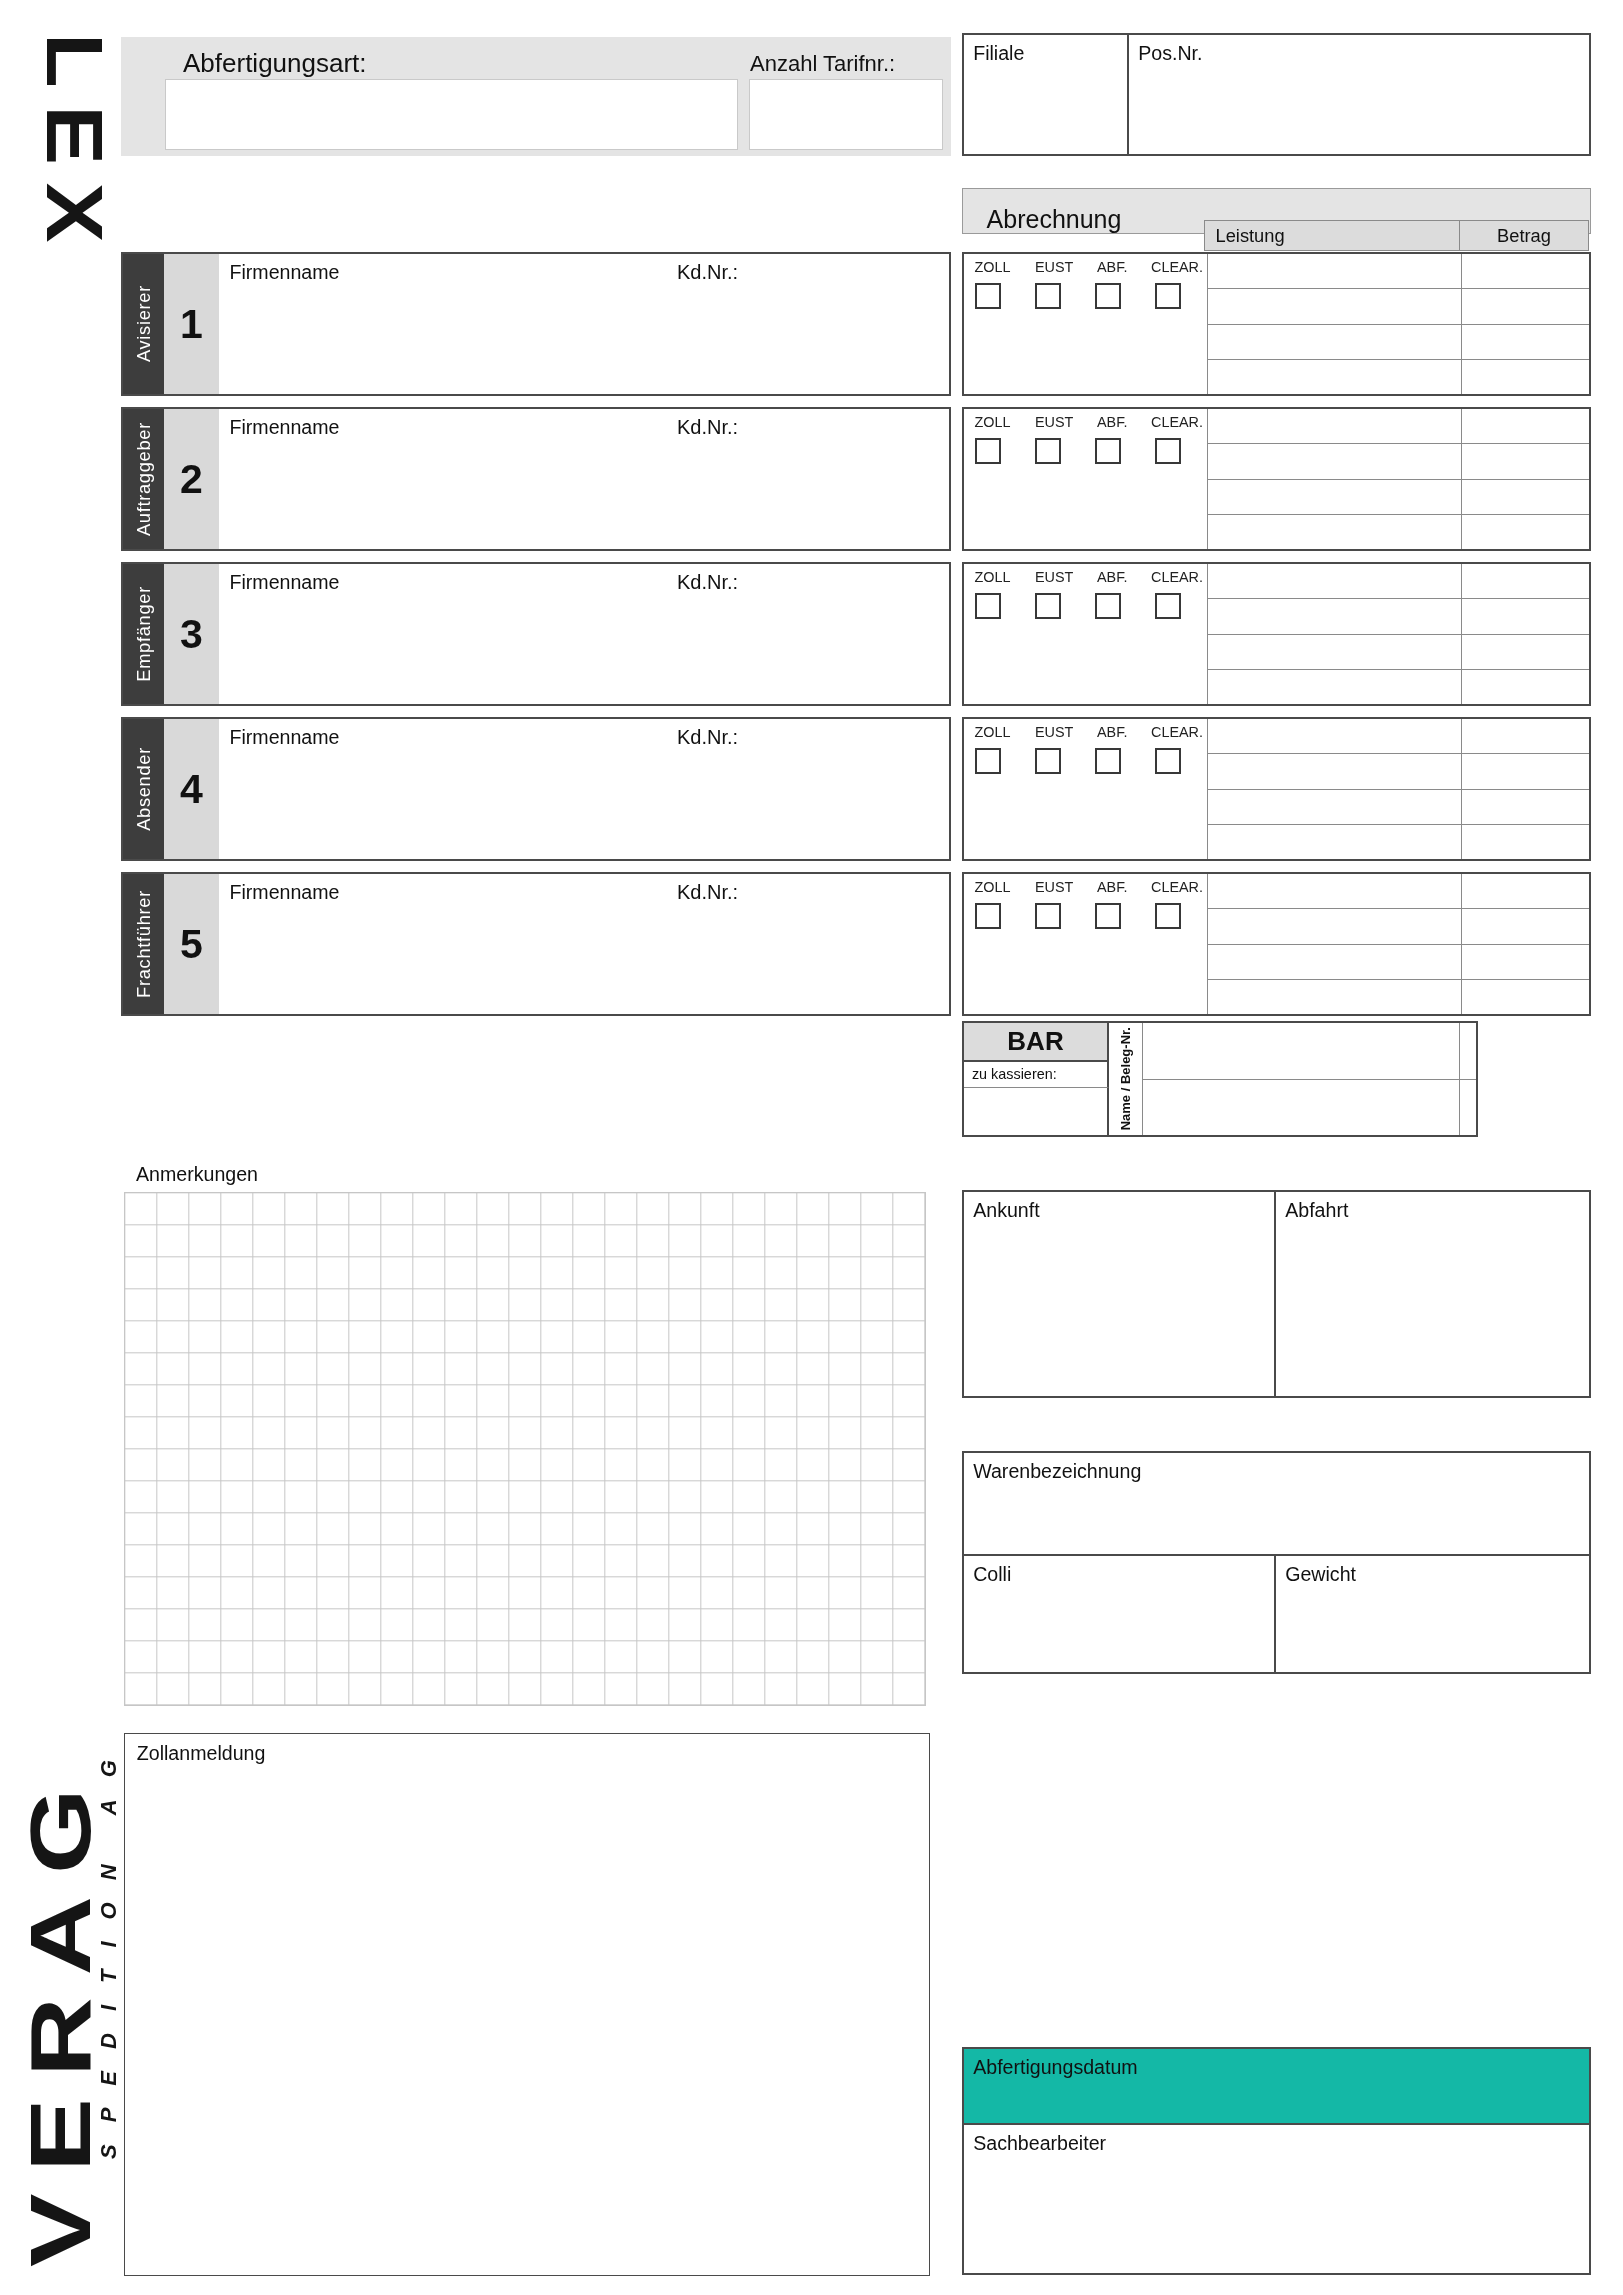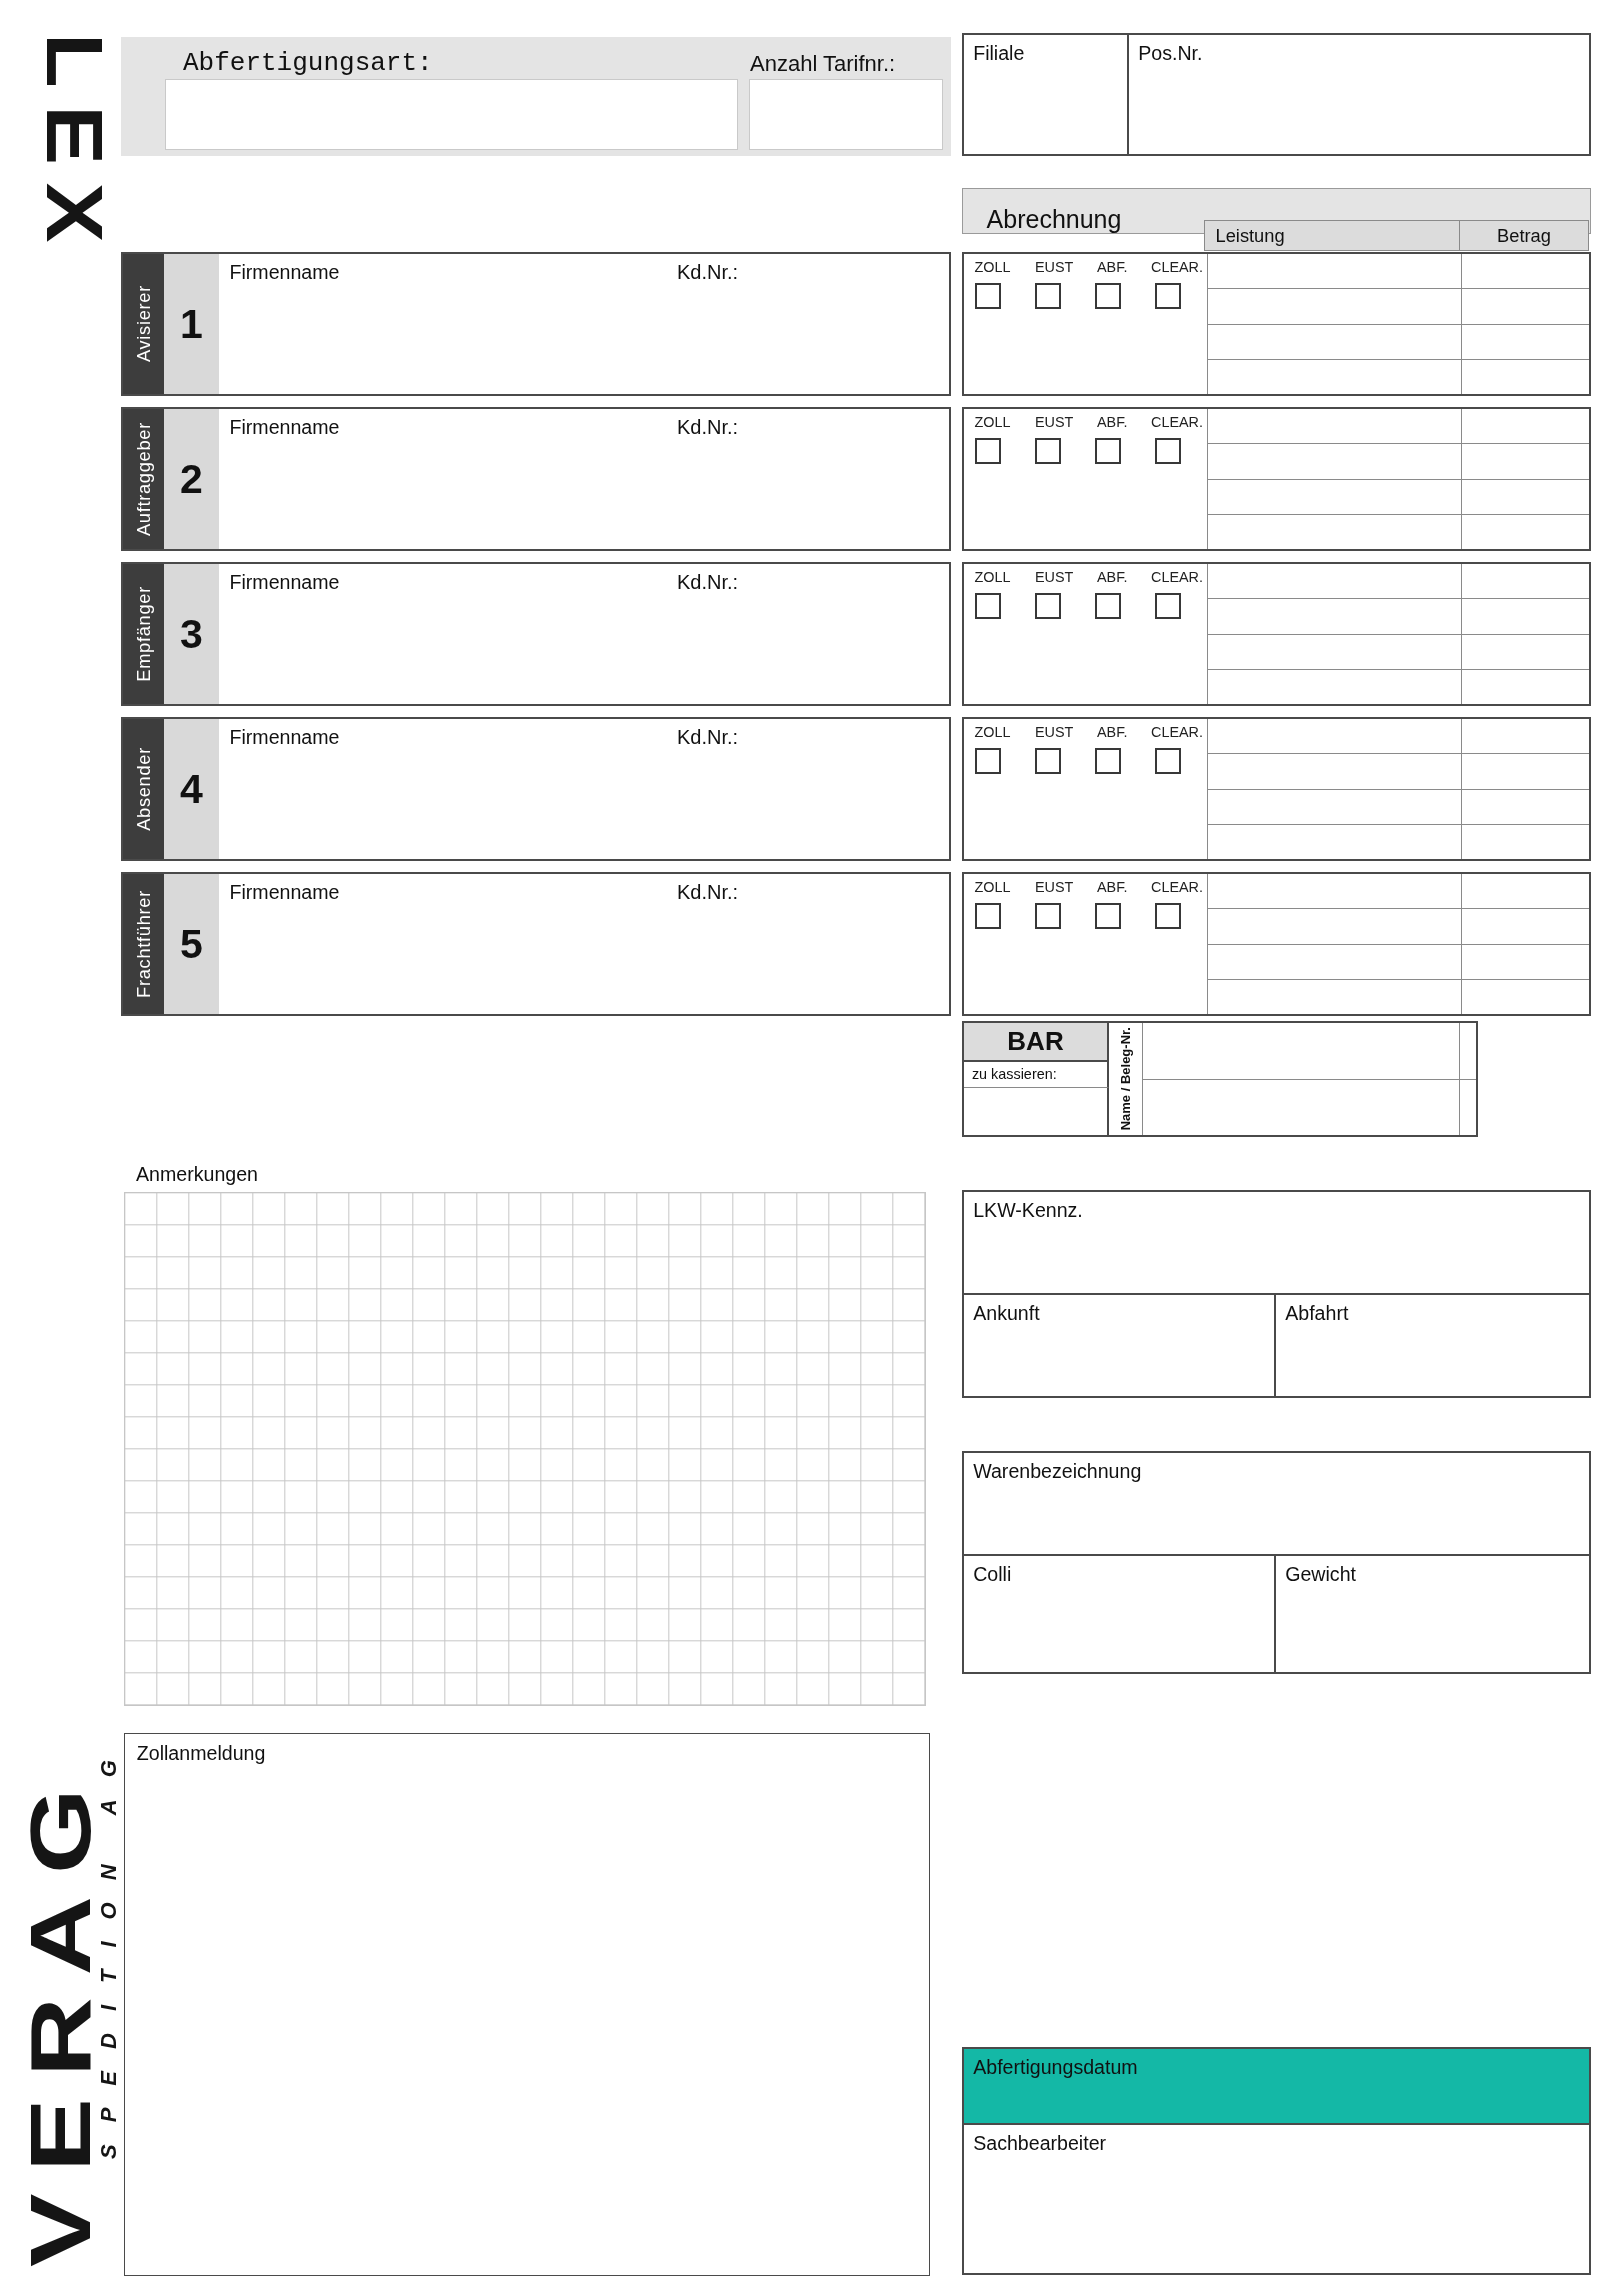--- a/index.html
+++ b/index.html
@@ -22,21 +22,21 @@
   }
   .verag-sub {
     position:absolute; left:98px; top:2159px;
     transform:rotate(-90deg); transform-origin:left top;
     font-size:22px; font-weight:bold; font-style:italic; letter-spacing:22px;
     line-height:1; white-space:nowrap; color:#151515;
   }
 
   
   .header-panel { position:absolute; left:121px; top:37px; width:830px; height:119px; background:var(--panel-gray,#e4e4e4); }
-  .hp-title { position:absolute; left:62px; top:10.5px; font-size:26px;font-family:Liberation Mono, monospace; }
+  .hp-title { position:absolute; left:62px; top:10.5px; font-size:26px; }
   .hp-input-main { position:absolute; left:44px; top:42px; width:573px; height:71px; background:#fff; border:0.7px solid #c9c9c9; }
   .hp-label2 { position:absolute; left:629px; top:14.4px; font-size:22px; }
   .hp-input-small { position:absolute; left:628px; top:42px; width:194px; height:71px; background:#fff; border:0.7px solid #c9c9c9; }
 
   .filiale-box { position:absolute; left:962px; top:33px; width:629px; height:123px; border:2px solid var(--border-dark,#4a4a4a); background:#fff; display:flex; }
   .filiale-cell { width:165px; border-right:2px solid var(--border-dark,#4a4a4a); position:relative; }
   .posnr-cell { flex:1; position:relative; }
   .cell-label { position:absolute; left:9.2px; top:6.5px; font-size:19.6px; }
 
   
@@ -351,23 +351,20 @@
           <div class="bar-cell n"></div>
           <div class="bar-cell b"></div>
         </div>
     </div>
   </div>
 
   <span class="anm-label">Anmerkungen</span>
   <div class="anm-grid"></div>
 
   <div class="fbox lkw-box">
-    <div class="ftop">
-      <span class="blabel">LKW-Kennz.</span>
-    </div>
     <div class="fbottom">
       <div class="fhalf left">
         <span class="blabel">Ankunft</span>
       </div>
       <div class="fhalf">
         <span class="blabel">Abfahrt</span>
       </div>
     </div>
   </div>
 

